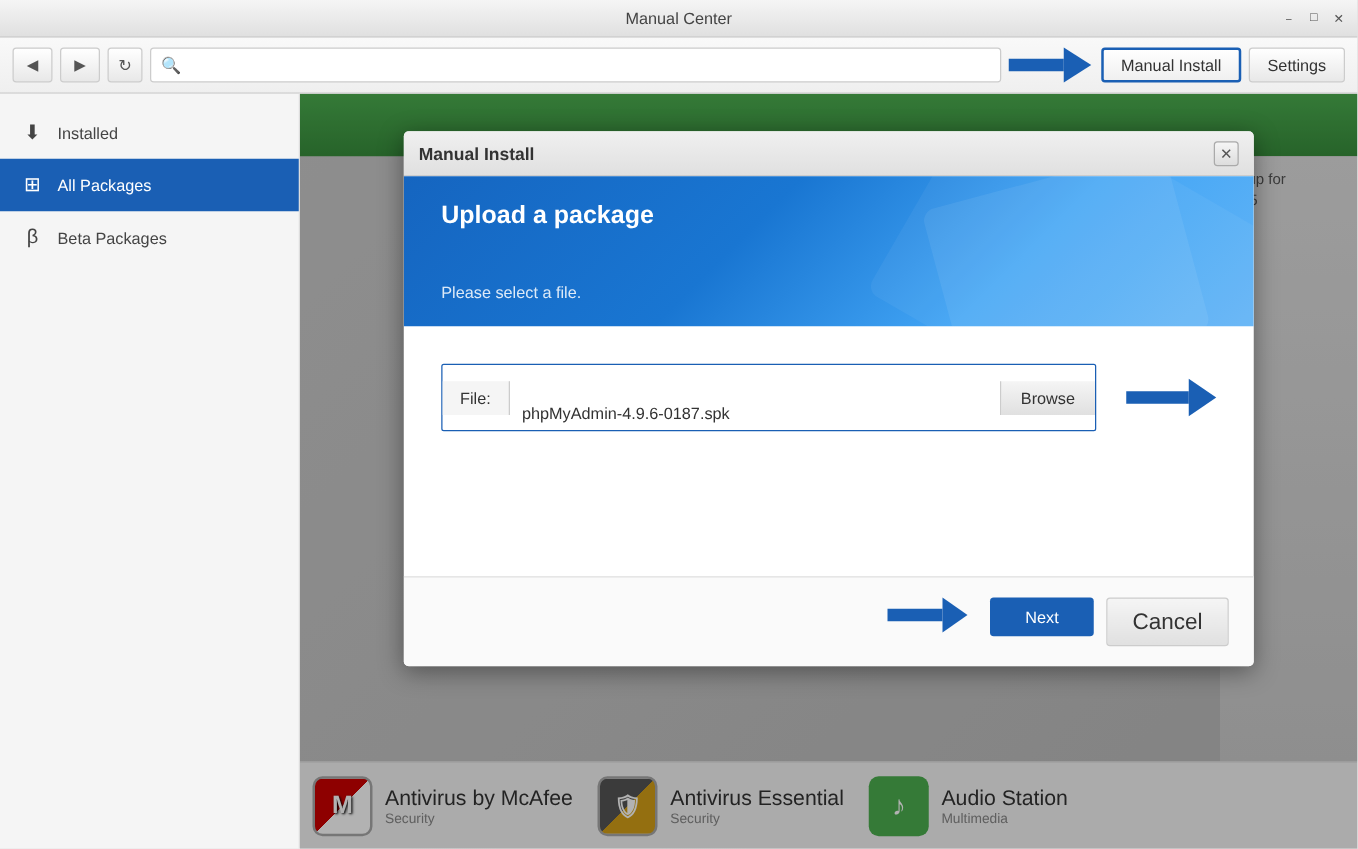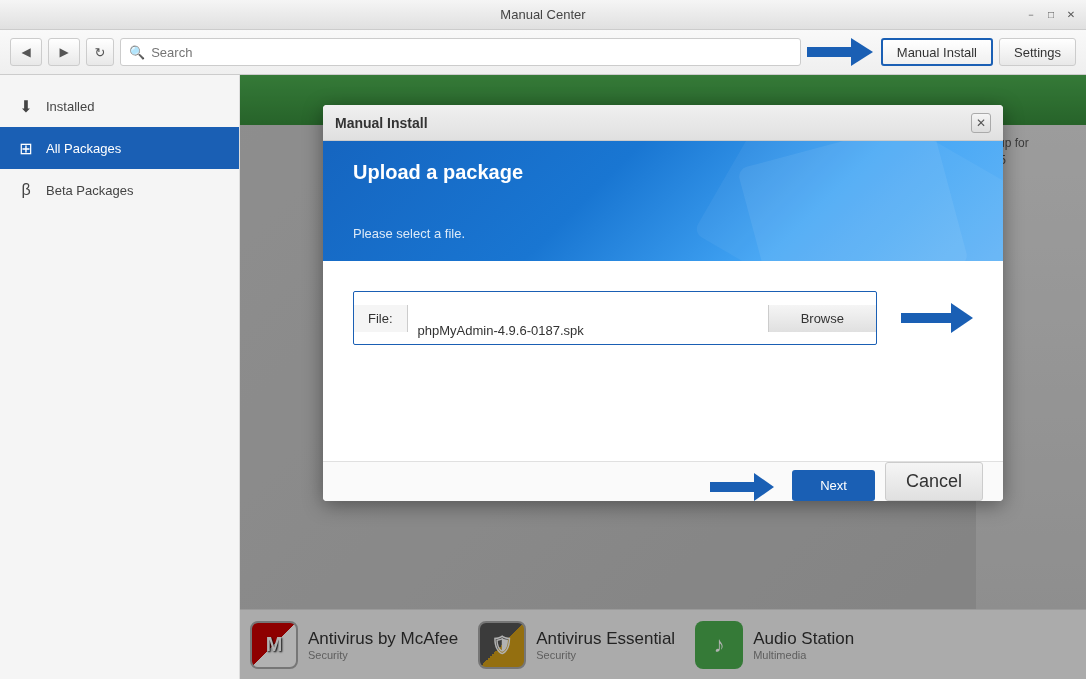--- a/index.html
+++ b/index.html
@@ -339,36 +339,36 @@
     }
     .file-value {
       flex: 1;
       padding: 6px 10px;
       background: #fff;
       font-size: 13px;
       color: #333;
       margin-top: 25px;
     }
     .browse-btn {
-      padding: 6px 32px;
+      padding: 6px 16px;
       background: linear-gradient(to bottom, #f5f5f5, #e0e0e0);
       border-left: 1px solid #ccc;
       cursor: pointer;
       font-size: 13px;
       color: #333;
       white-space: nowrap;
       margin-left: 32px;
     }
 
     
     .modal-footer {
-      padding: 0 20px;
+      padding: 16px 20px;
       border-top: 1px solid #e0e0e0;
       display: flex;
-      align-items: flex-end;
+      align-items: flex-start;
       justify-content: flex-end;
       gap: 10px;
       background: #fafafa;
     }
     .btn-next {
       padding: 8px 28px;
       background: #1a5fb4;
       color: #fff;
       border: none;
       border-radius: 3px;
@@ -416,21 +416,20 @@
     <div class="title-bar-btn">✕</div>
   </div>
 </div>
 
 <div class="toolbar">
   <button class="nav-btn">◀</button>
   <button class="nav-btn">▶</button>
   <button class="refresh-btn">↻</button>
   <div class="search-box">
     <span>🔍</span>
-    <input class="search-input" type="text" placeholder="Search" style="">
   </div>
   <div class="toolbar-right">
 
     <div class="toolbar-arrow">
       <div class="shaft"></div>
       <div class="head"></div>
     </div>
     <button class="manual-install-btn">Manual Install</button>
     <button class="settings-btn">Settings</button>
   </div>

